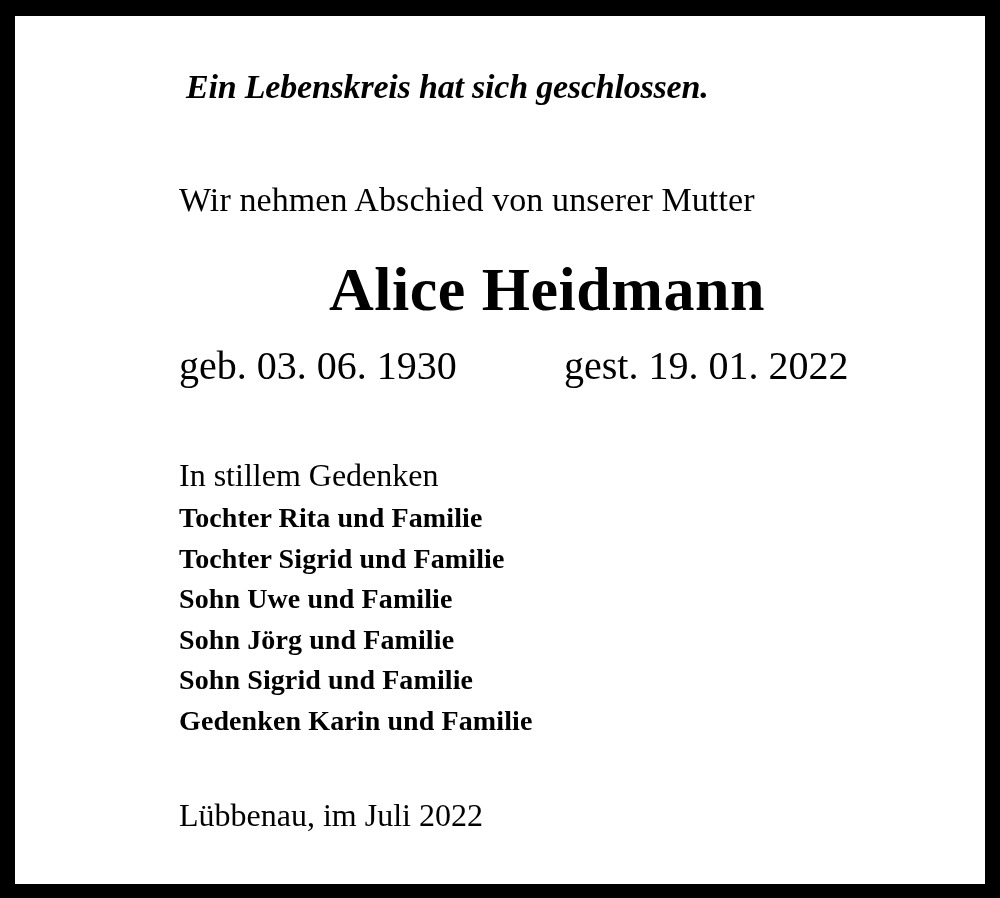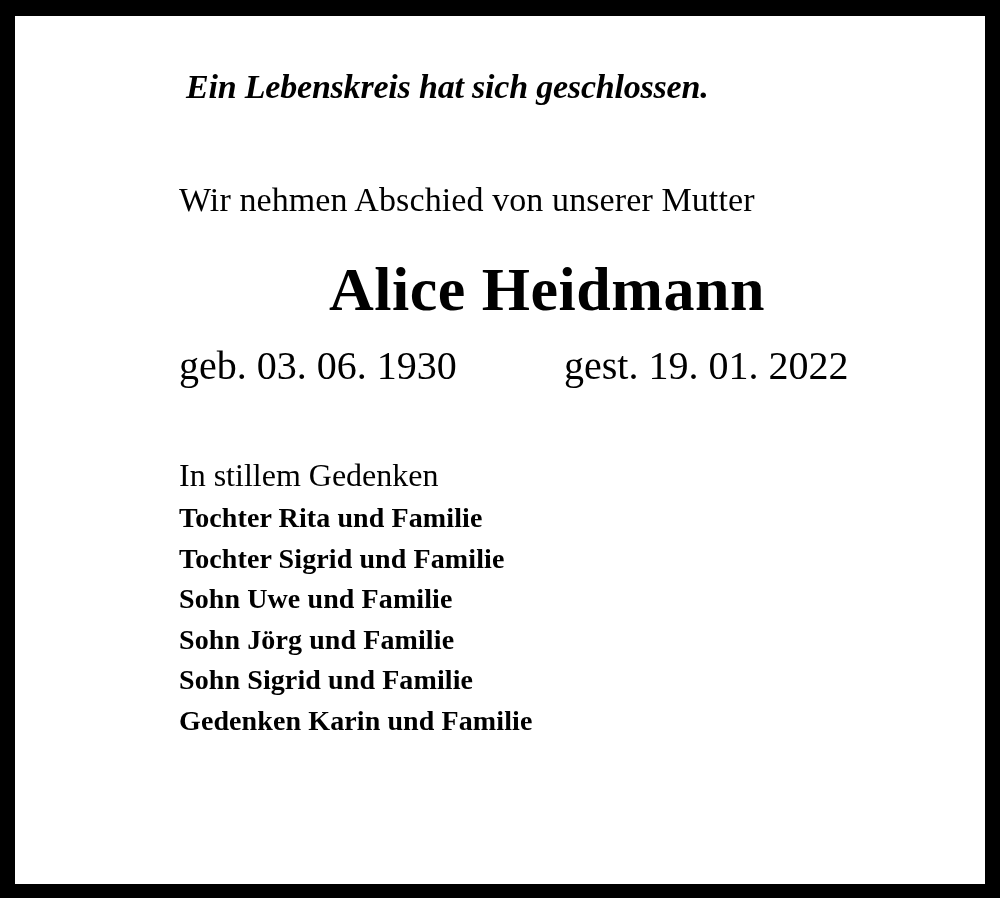--- a/index.html
+++ b/index.html
@@ -120,16 +120,17 @@
       <div class="memoriam">
         <p class="memoriam-lead">In stillem Gedenken</p>
         <p class="survivor">Tochter Rita und Familie</p>
         <p class="survivor">Tochter Sigrid und Familie</p>
         <p class="survivor">Sohn Uwe und Familie</p>
         <p class="survivor">Sohn Jörg und Familie</p>
         <p class="survivor">Sohn Sigrid und Familie</p>
         <p class="survivor">Gedenken Karin und Familie</p>
       </div>
 
+      <p class="place-date">Lübbenau, im Juli 2022</p>
 
     </div>
   </div>
 </div>
 
 </body></html>

